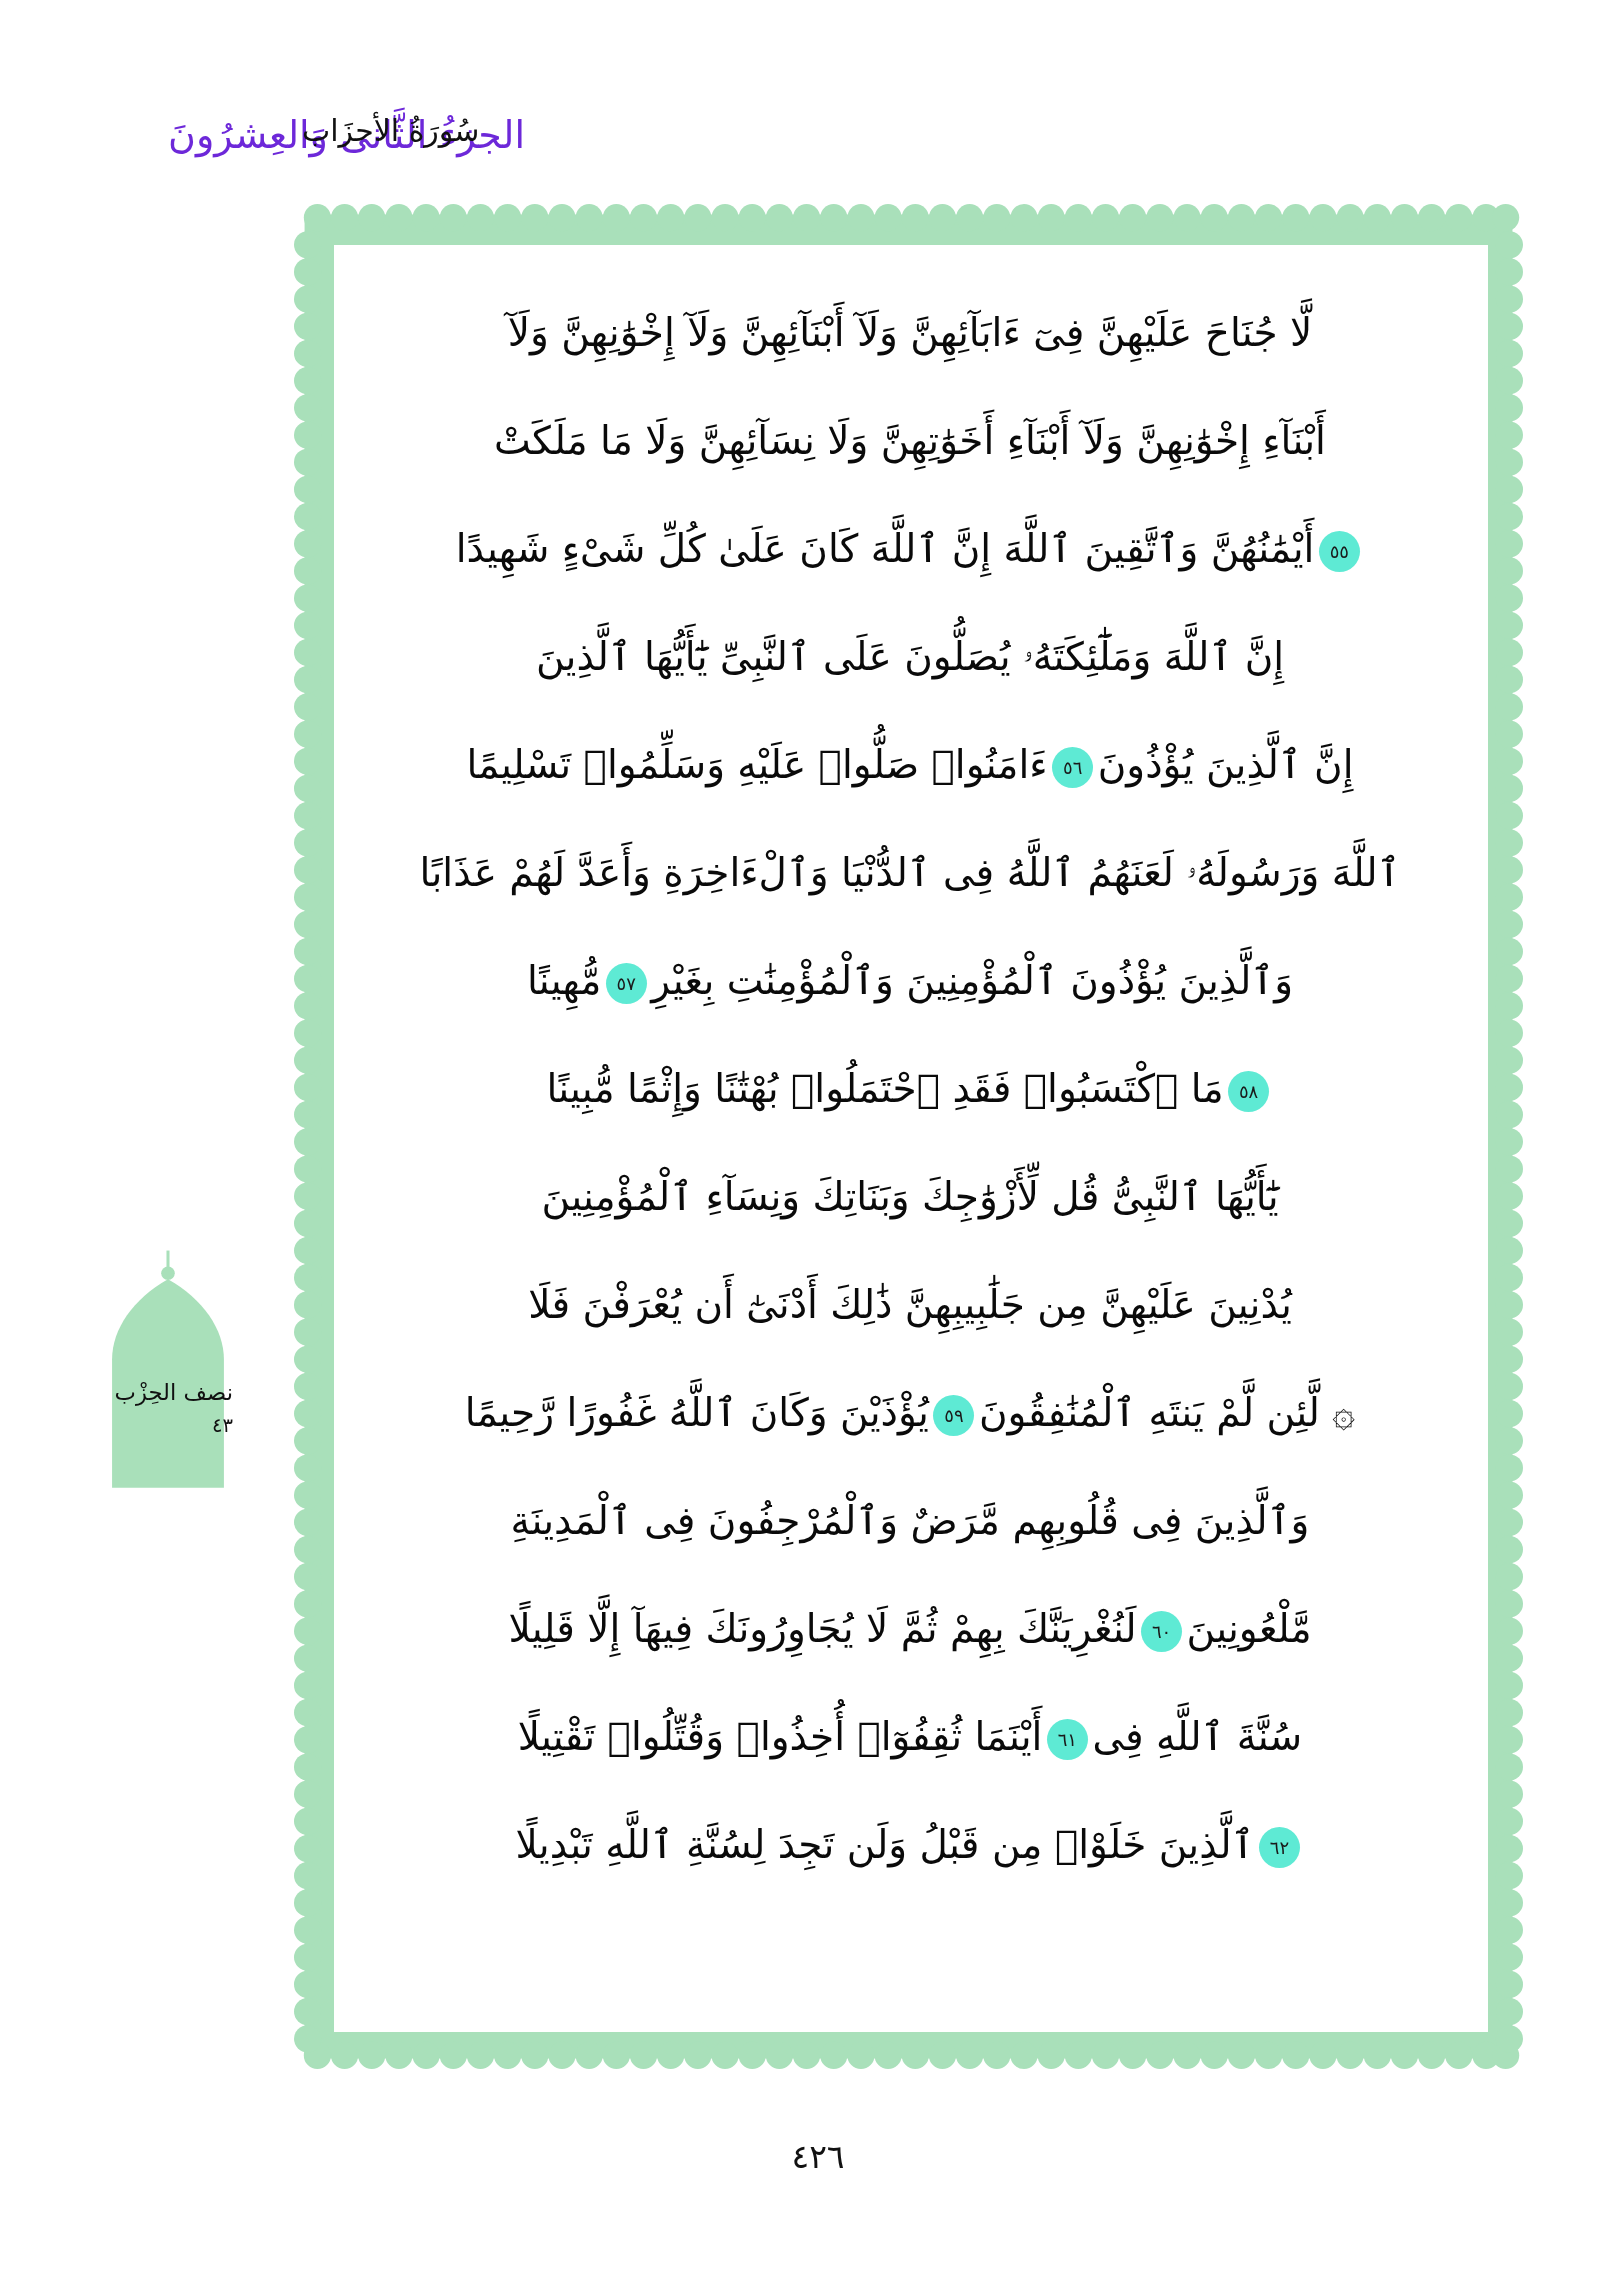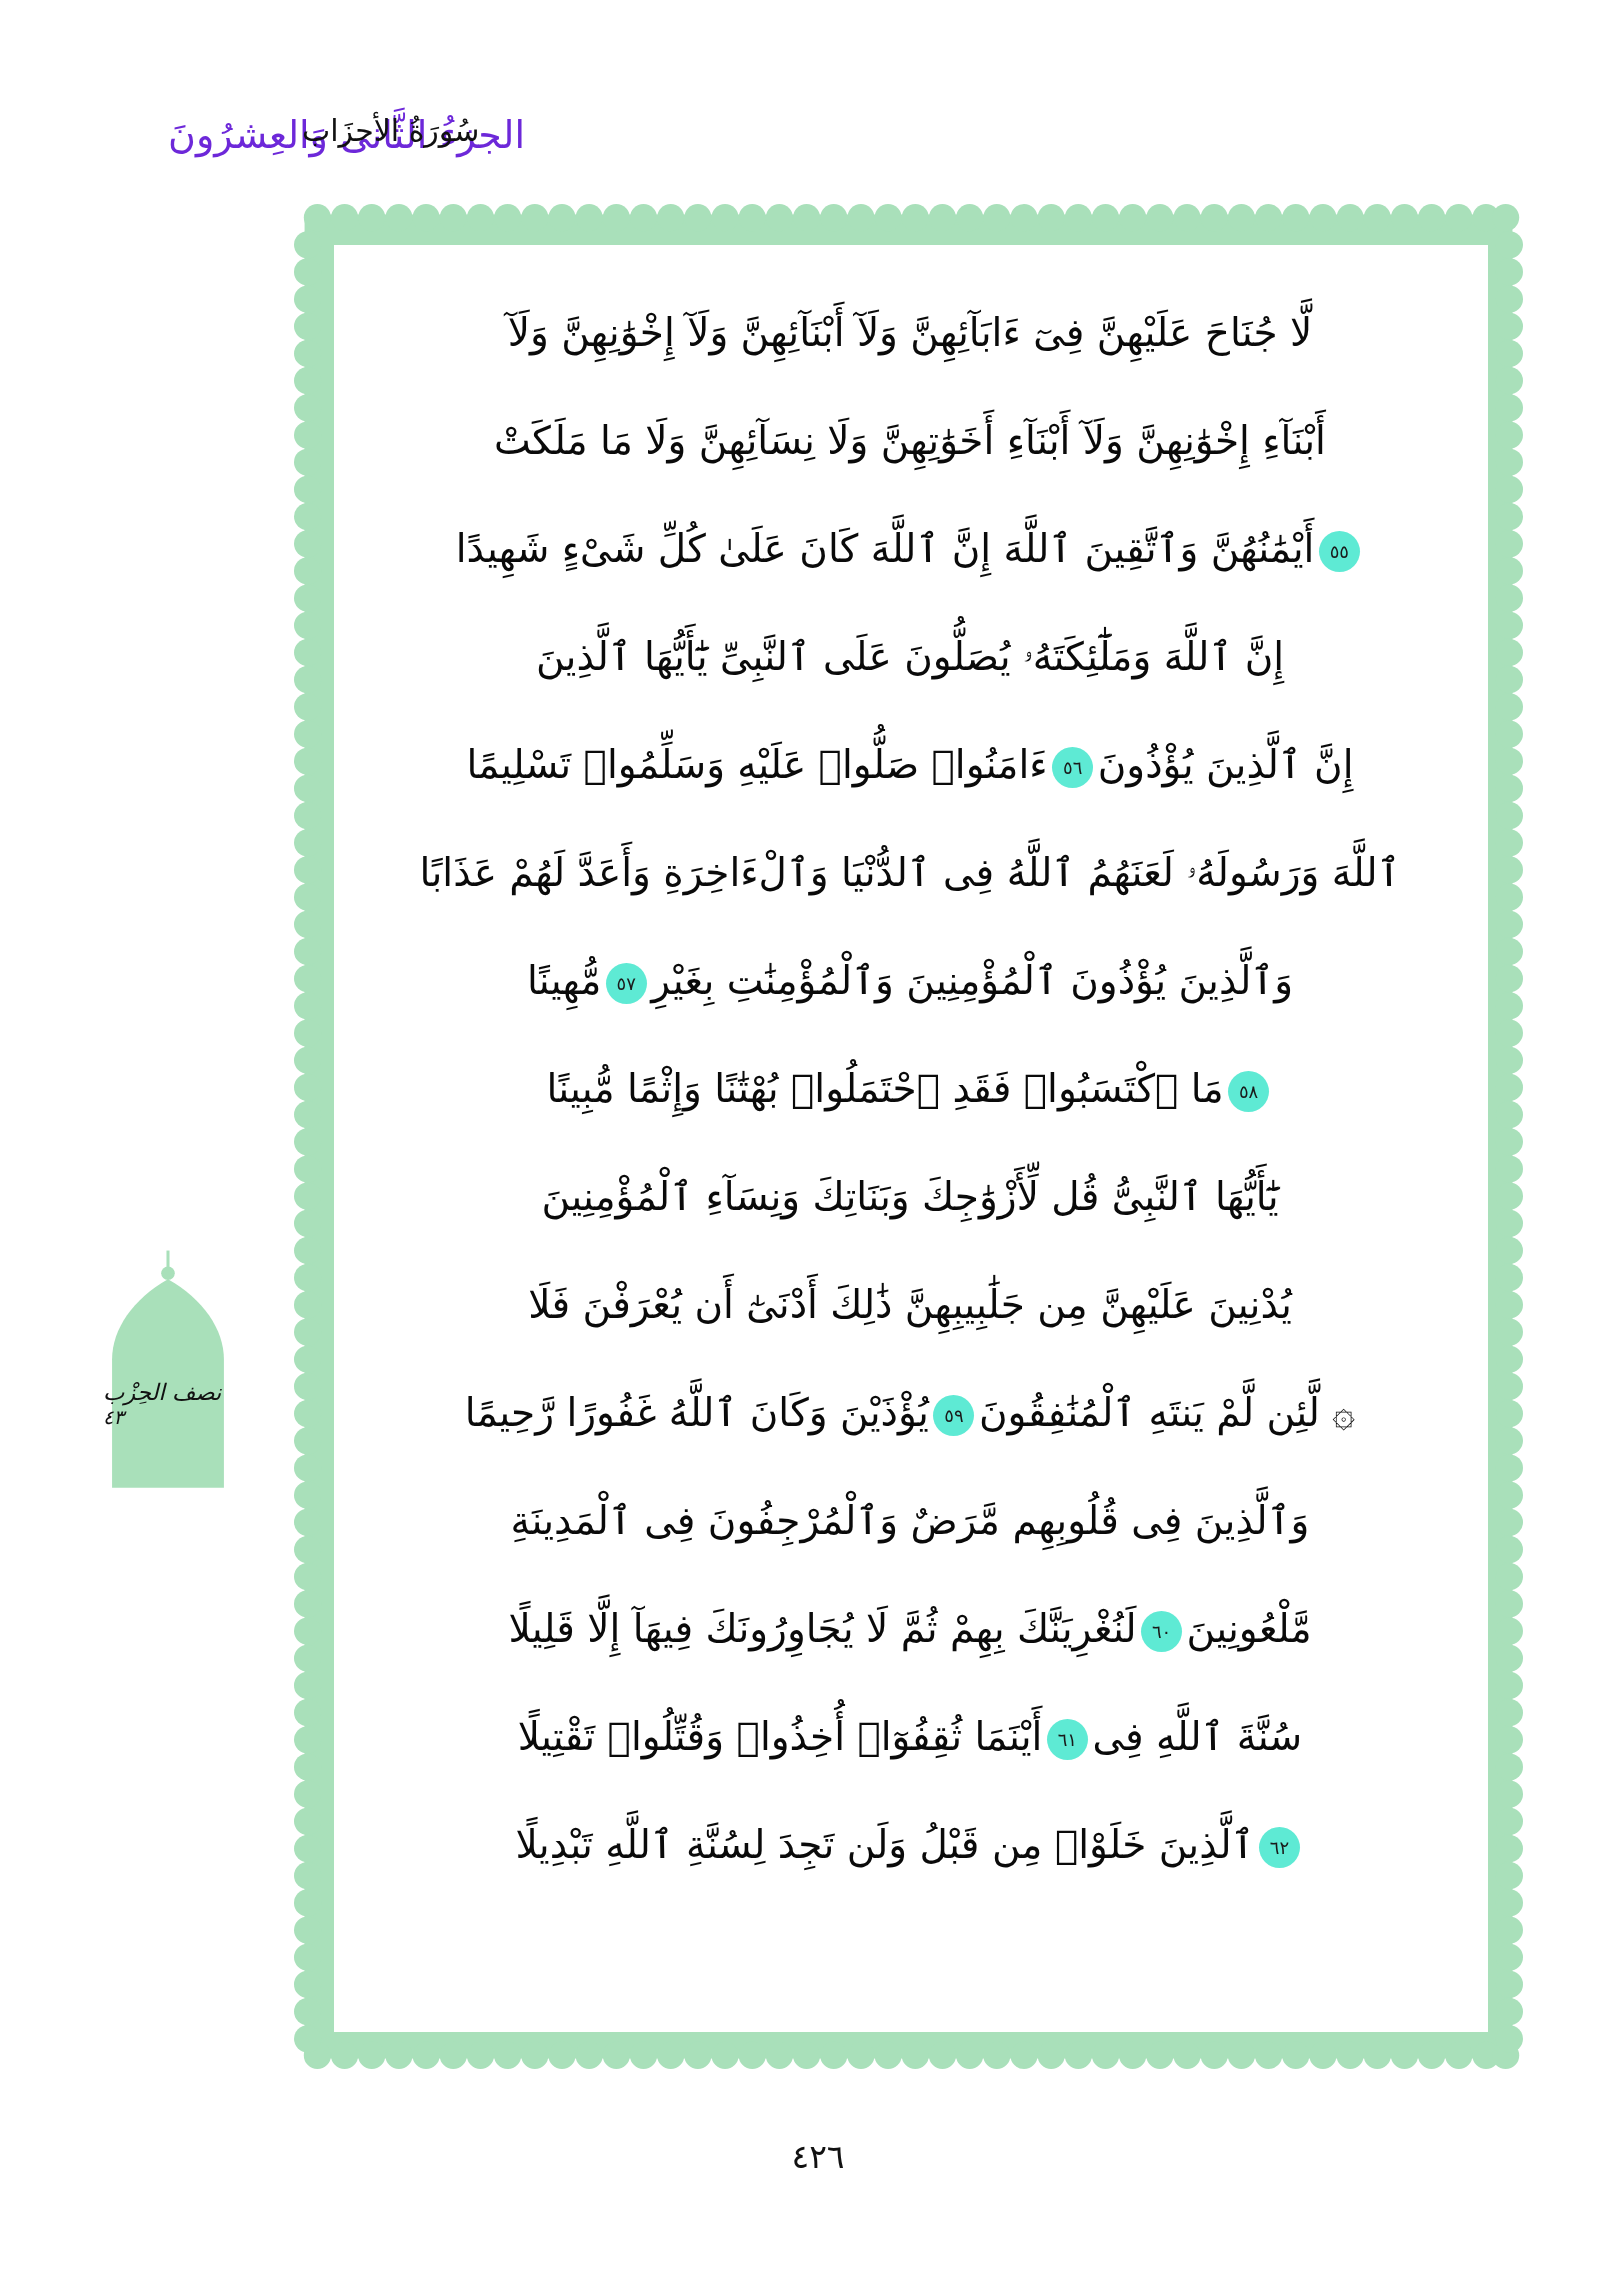--- a/index.html
+++ b/index.html
@@ -75,28 +75,27 @@
   }
   .hizb-dome {
     position: absolute;
     inset: 0;
   }
   .hizb-text {
     position: absolute;
     left: 0;
     right: 0;
     top: 132px;
-    text-align: left;
+    text-align: right;
     font-size: 22.7px;
     line-height: 1.25;
     color: #111;
     direction: rtl;
-    font-style: italic;
-  }
-  .hizb-text .num { font-size: 19.6px; display:block; }
+  }
+  .hizb-text .num { font-size: 19.6px; display:block;margin-top:8px; }
 
   
   .quran-body {
     position: absolute;
     left: 355px;
     top: 279px;
     width: 1110px;
     height: 1722px;
     direction: rtl;
     text-align: center;

